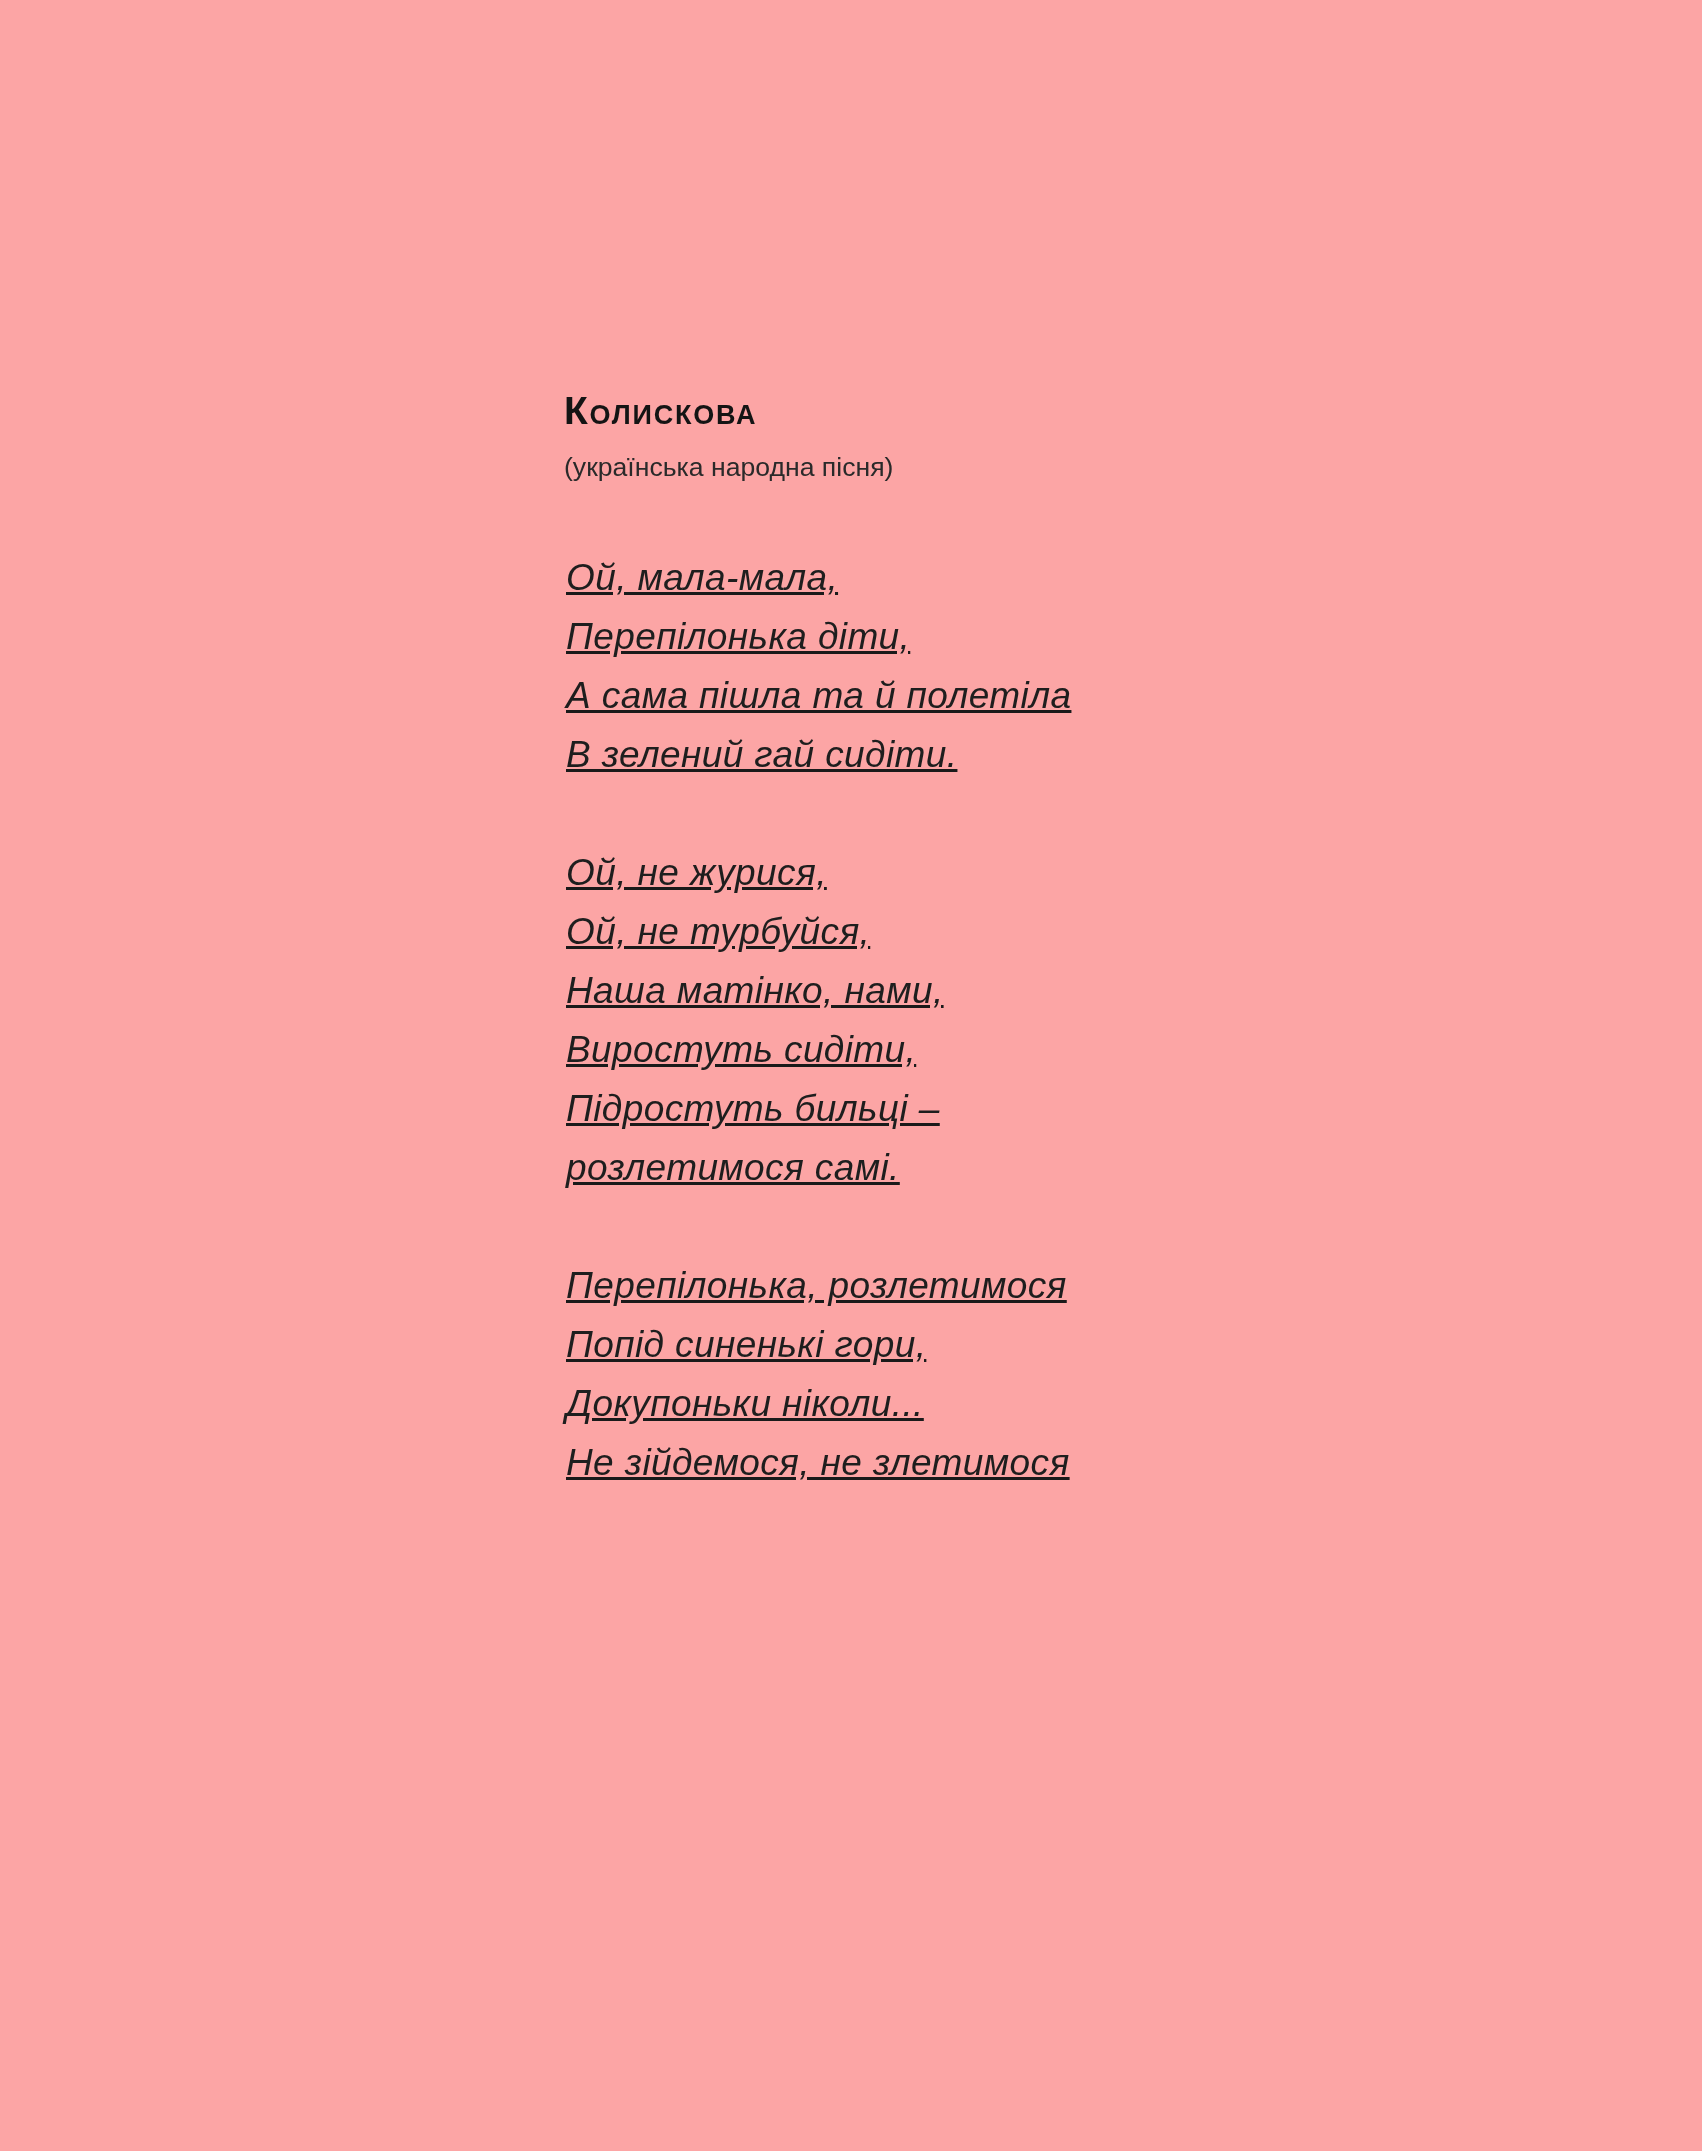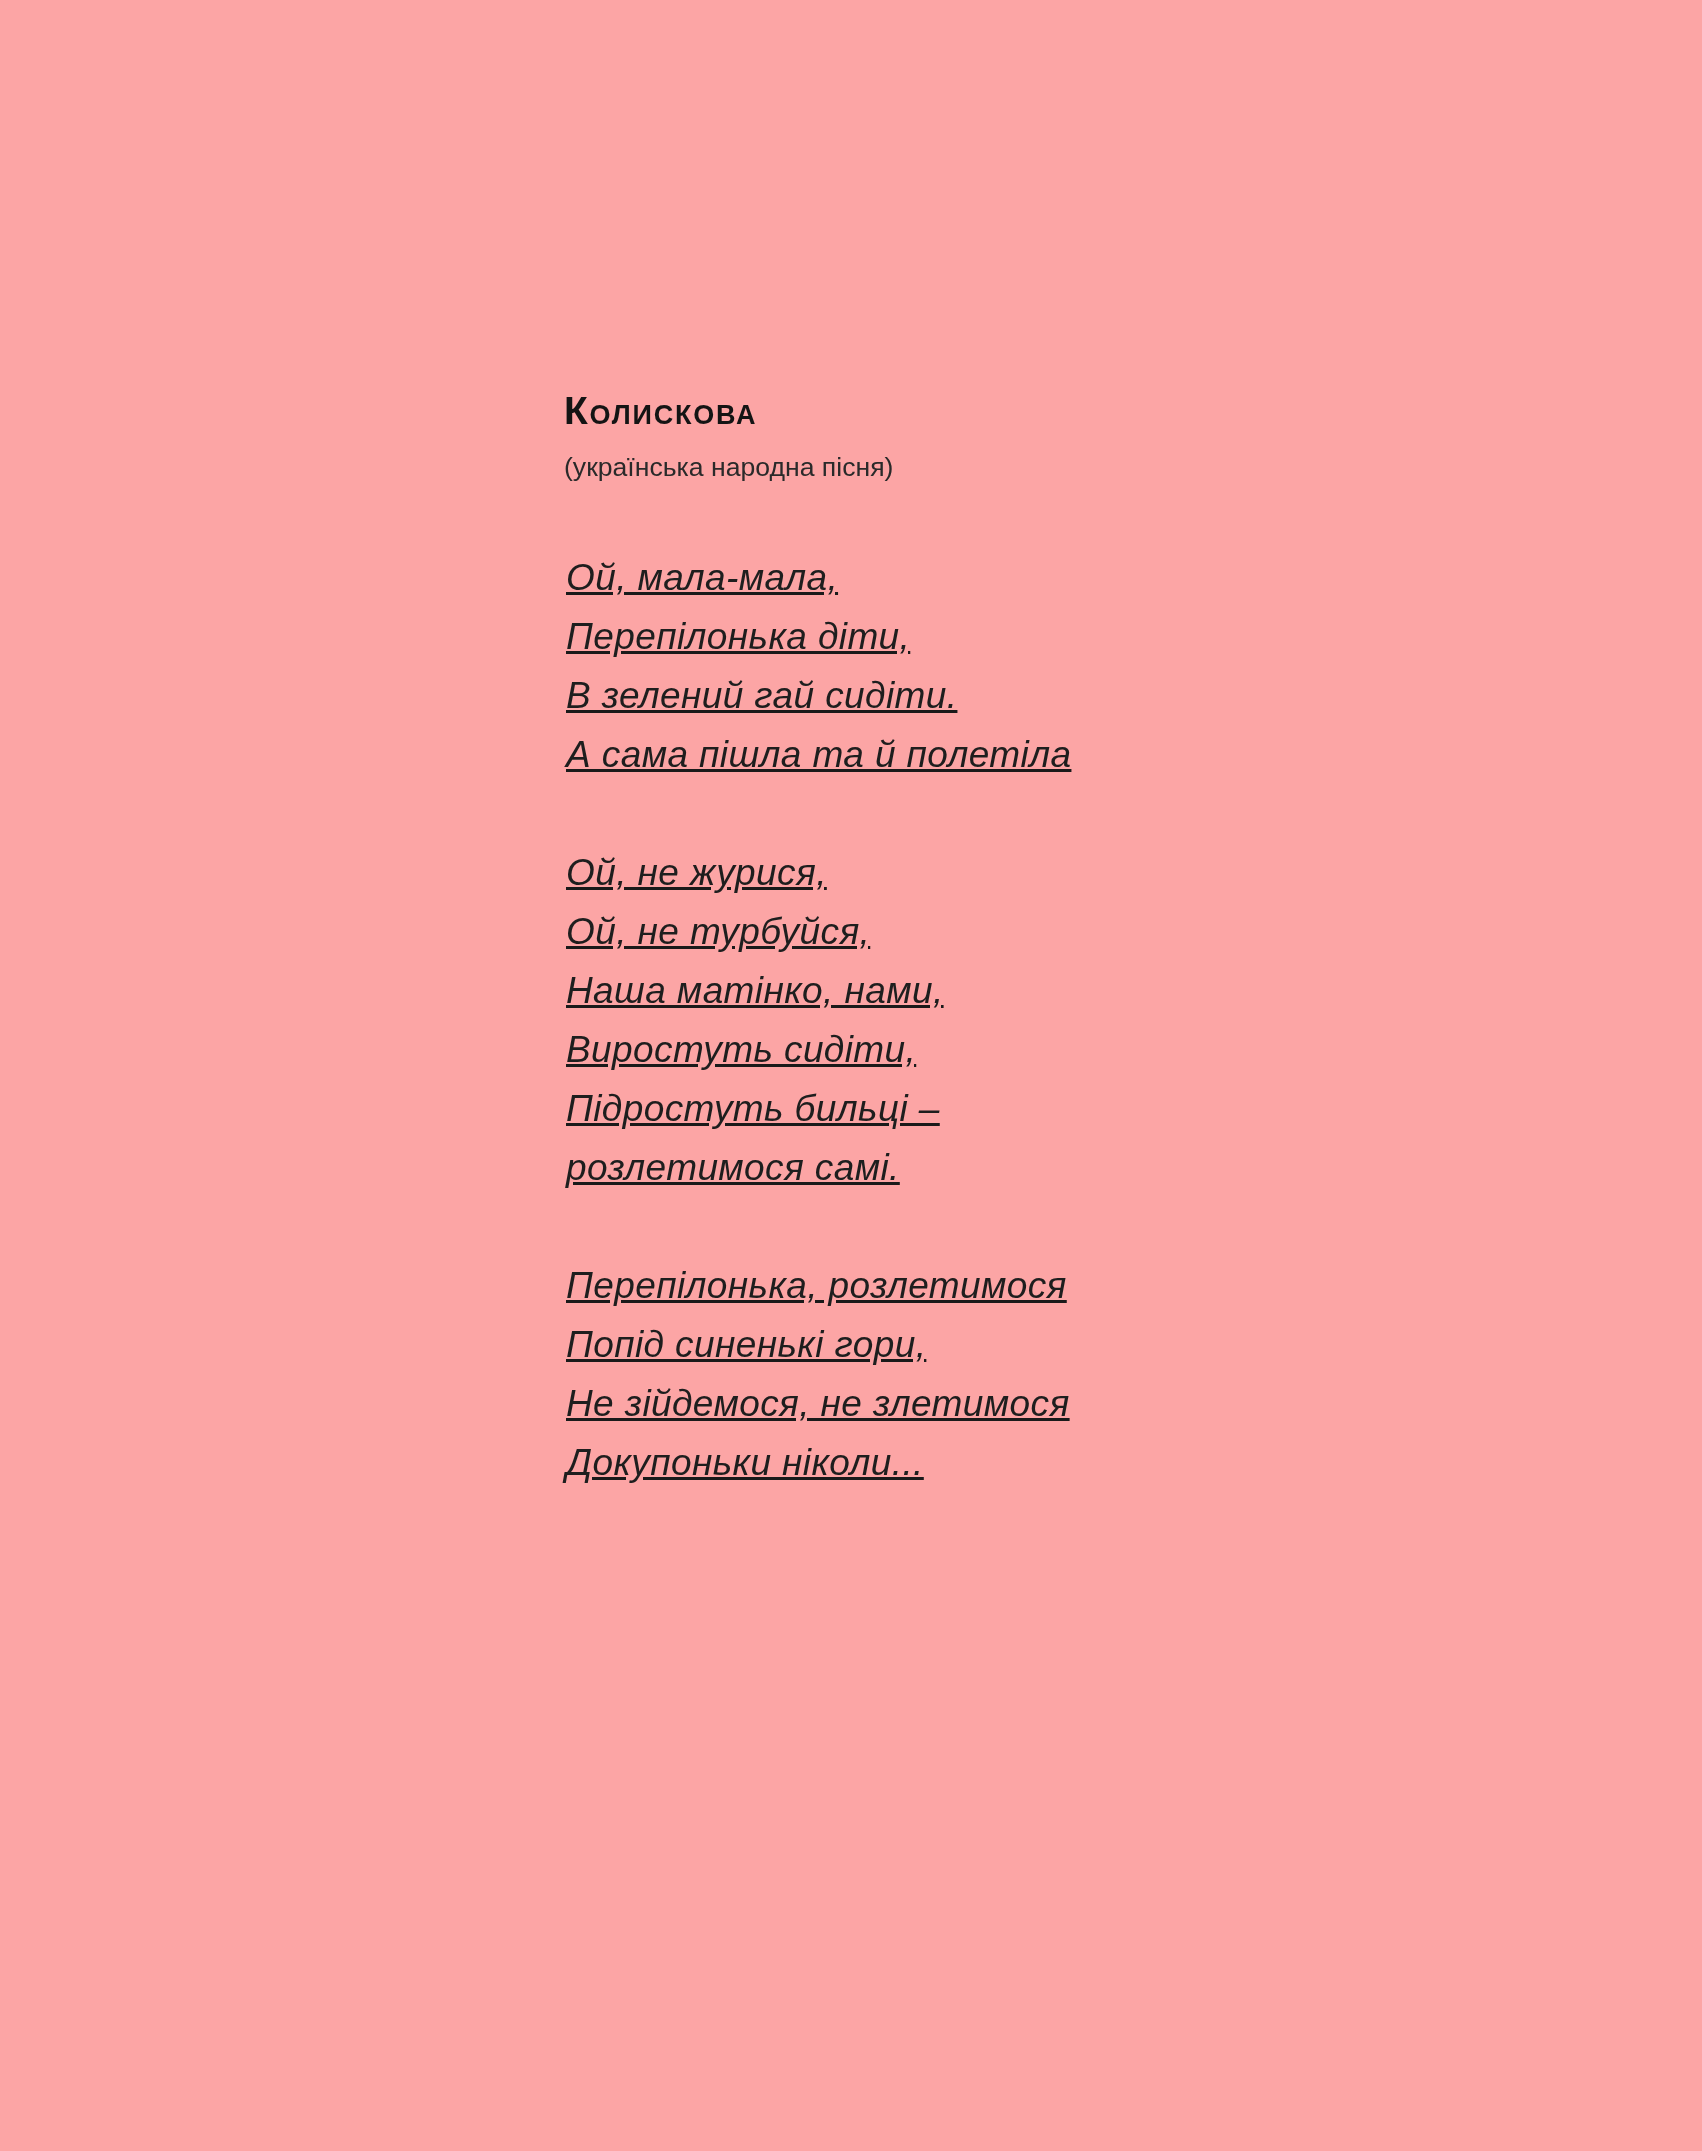--- a/index.html
+++ b/index.html
@@ -76,35 +76,35 @@
 <div class="page">
 
   <h1 class="title">Колискова</h1>
   <p class="subtitle">(українська народна пісня)</p>
 
   <div class="poem">
 
     <div class="stanza">
       <span class="line">Ой, мала-мала,</span>
       <span class="line">Перепілонька діти,</span>
+      <span class="line">А сама пішла та й полетіла</span>
       <span class="line">В зелений гай сидіти.</span>
-      <span class="line">А сама пішла та й полетіла</span>
     </div>
 
     <div class="stanza">
       <span class="line">Ой, не журися,</span>
       <span class="line">Ой, не турбуйся,</span>
       <span class="line">Наша матінко, нами,</span>
       <span class="line">Виростуть сидіти,</span>
       <span class="line">Підростуть бильці –</span>
       <span class="line">розлетимося самі.</span>
     </div>
 
     <div class="stanza">
       <span class="line">Перепілонька, розлетимося</span>
       <span class="line">Попід синенькі гори,</span>
+      <span class="line">Докупоньки ніколи...</span>
       <span class="line">Не зійдемося, не злетимося</span>
-      <span class="line">Докупоньки ніколи...</span>
     </div>
 
   </div>
 </div>
 
 
 </body></html>

